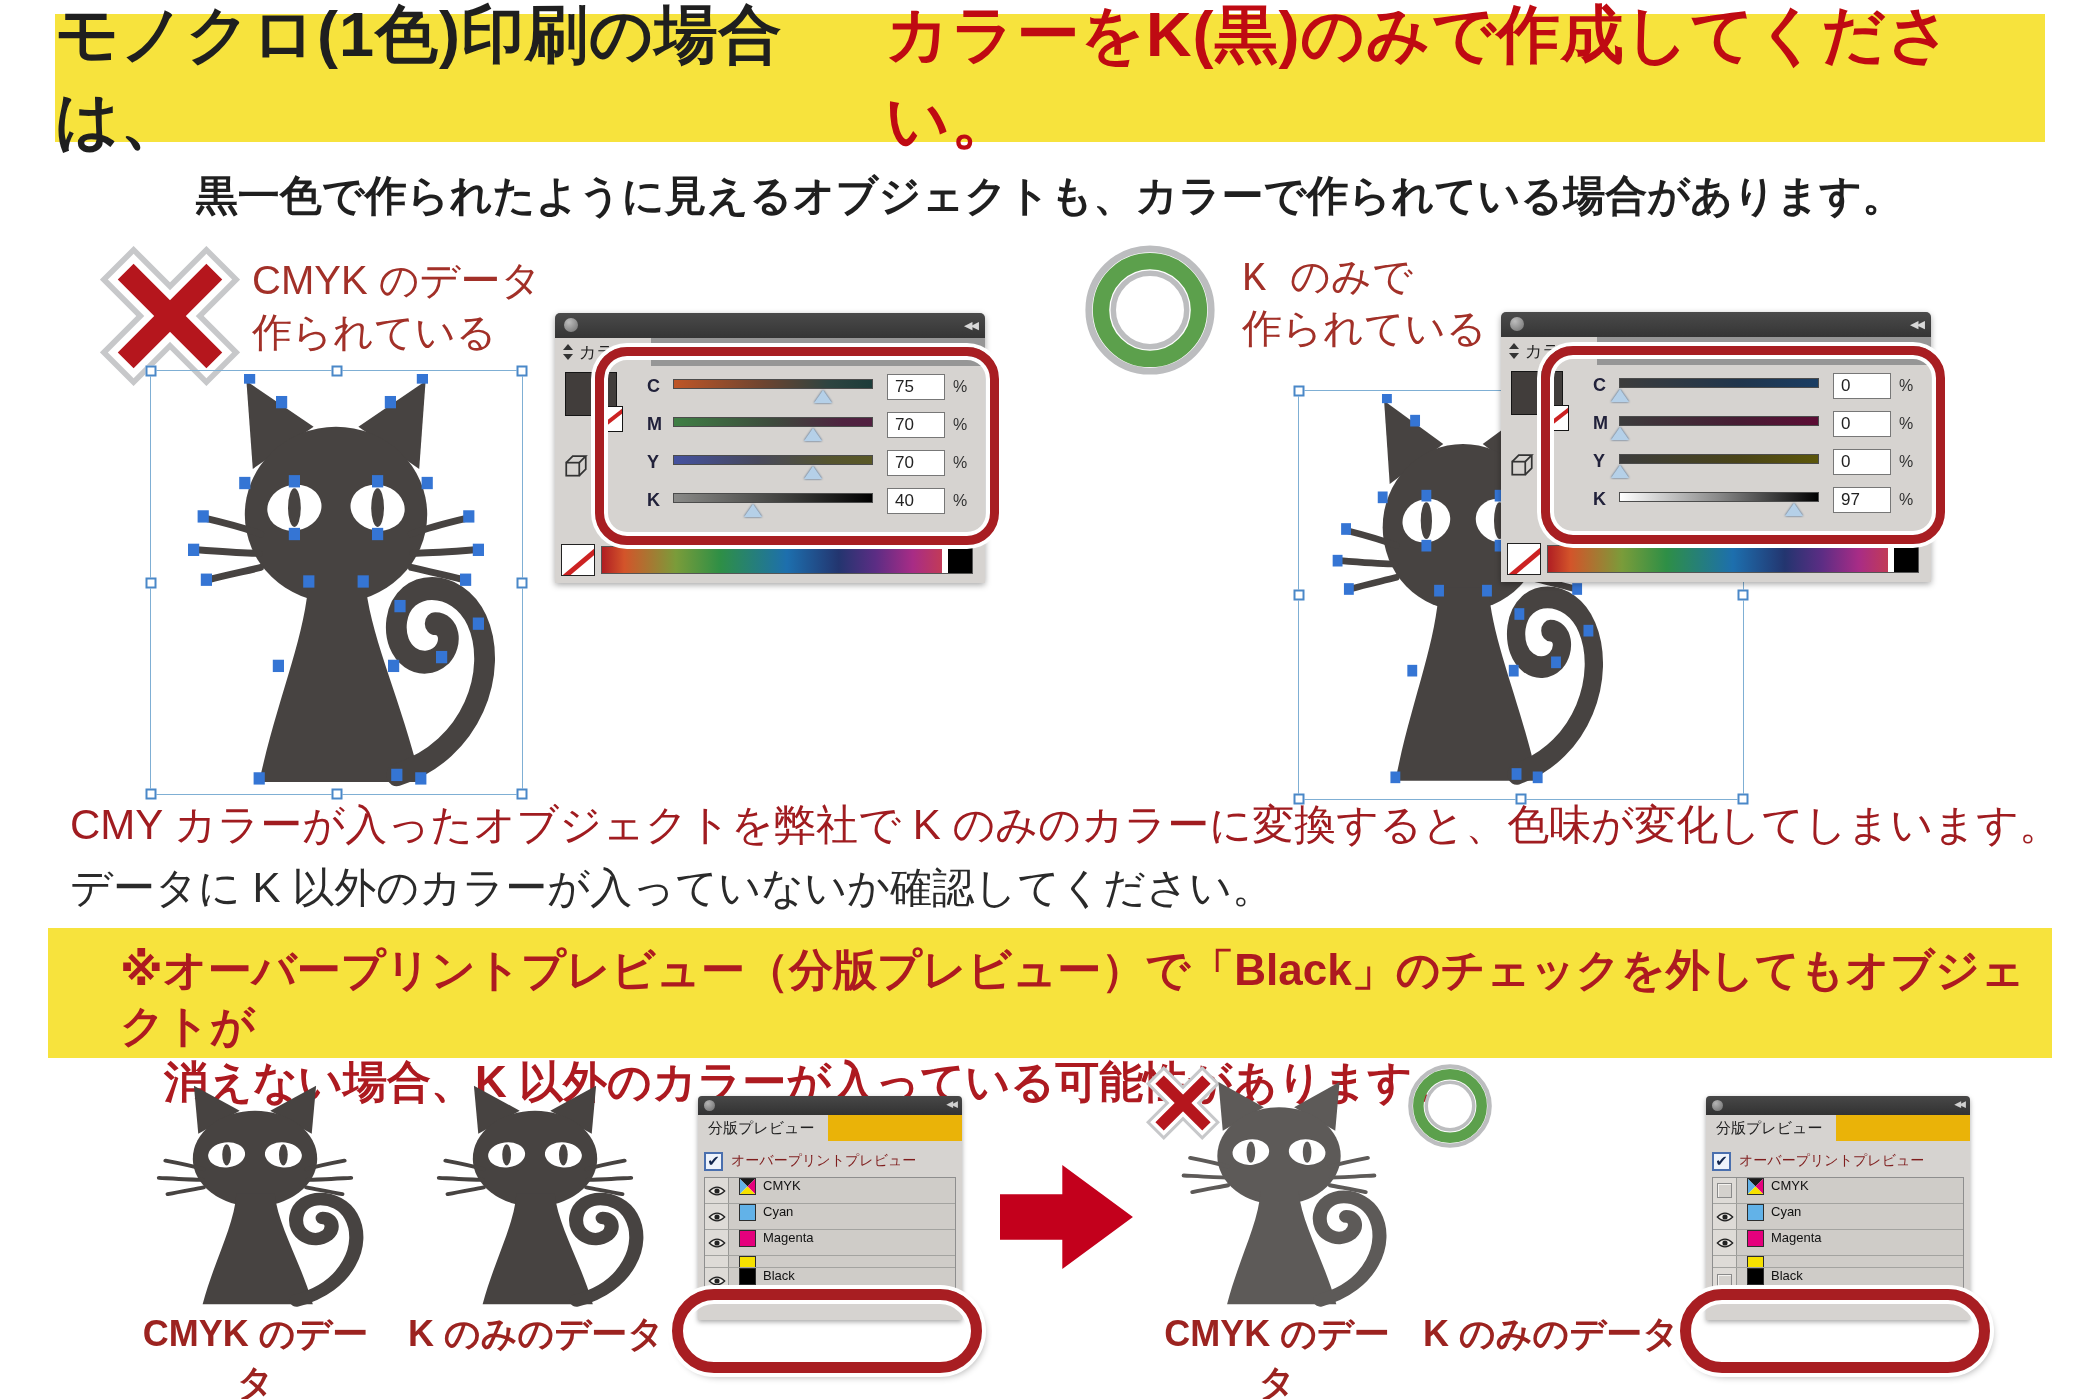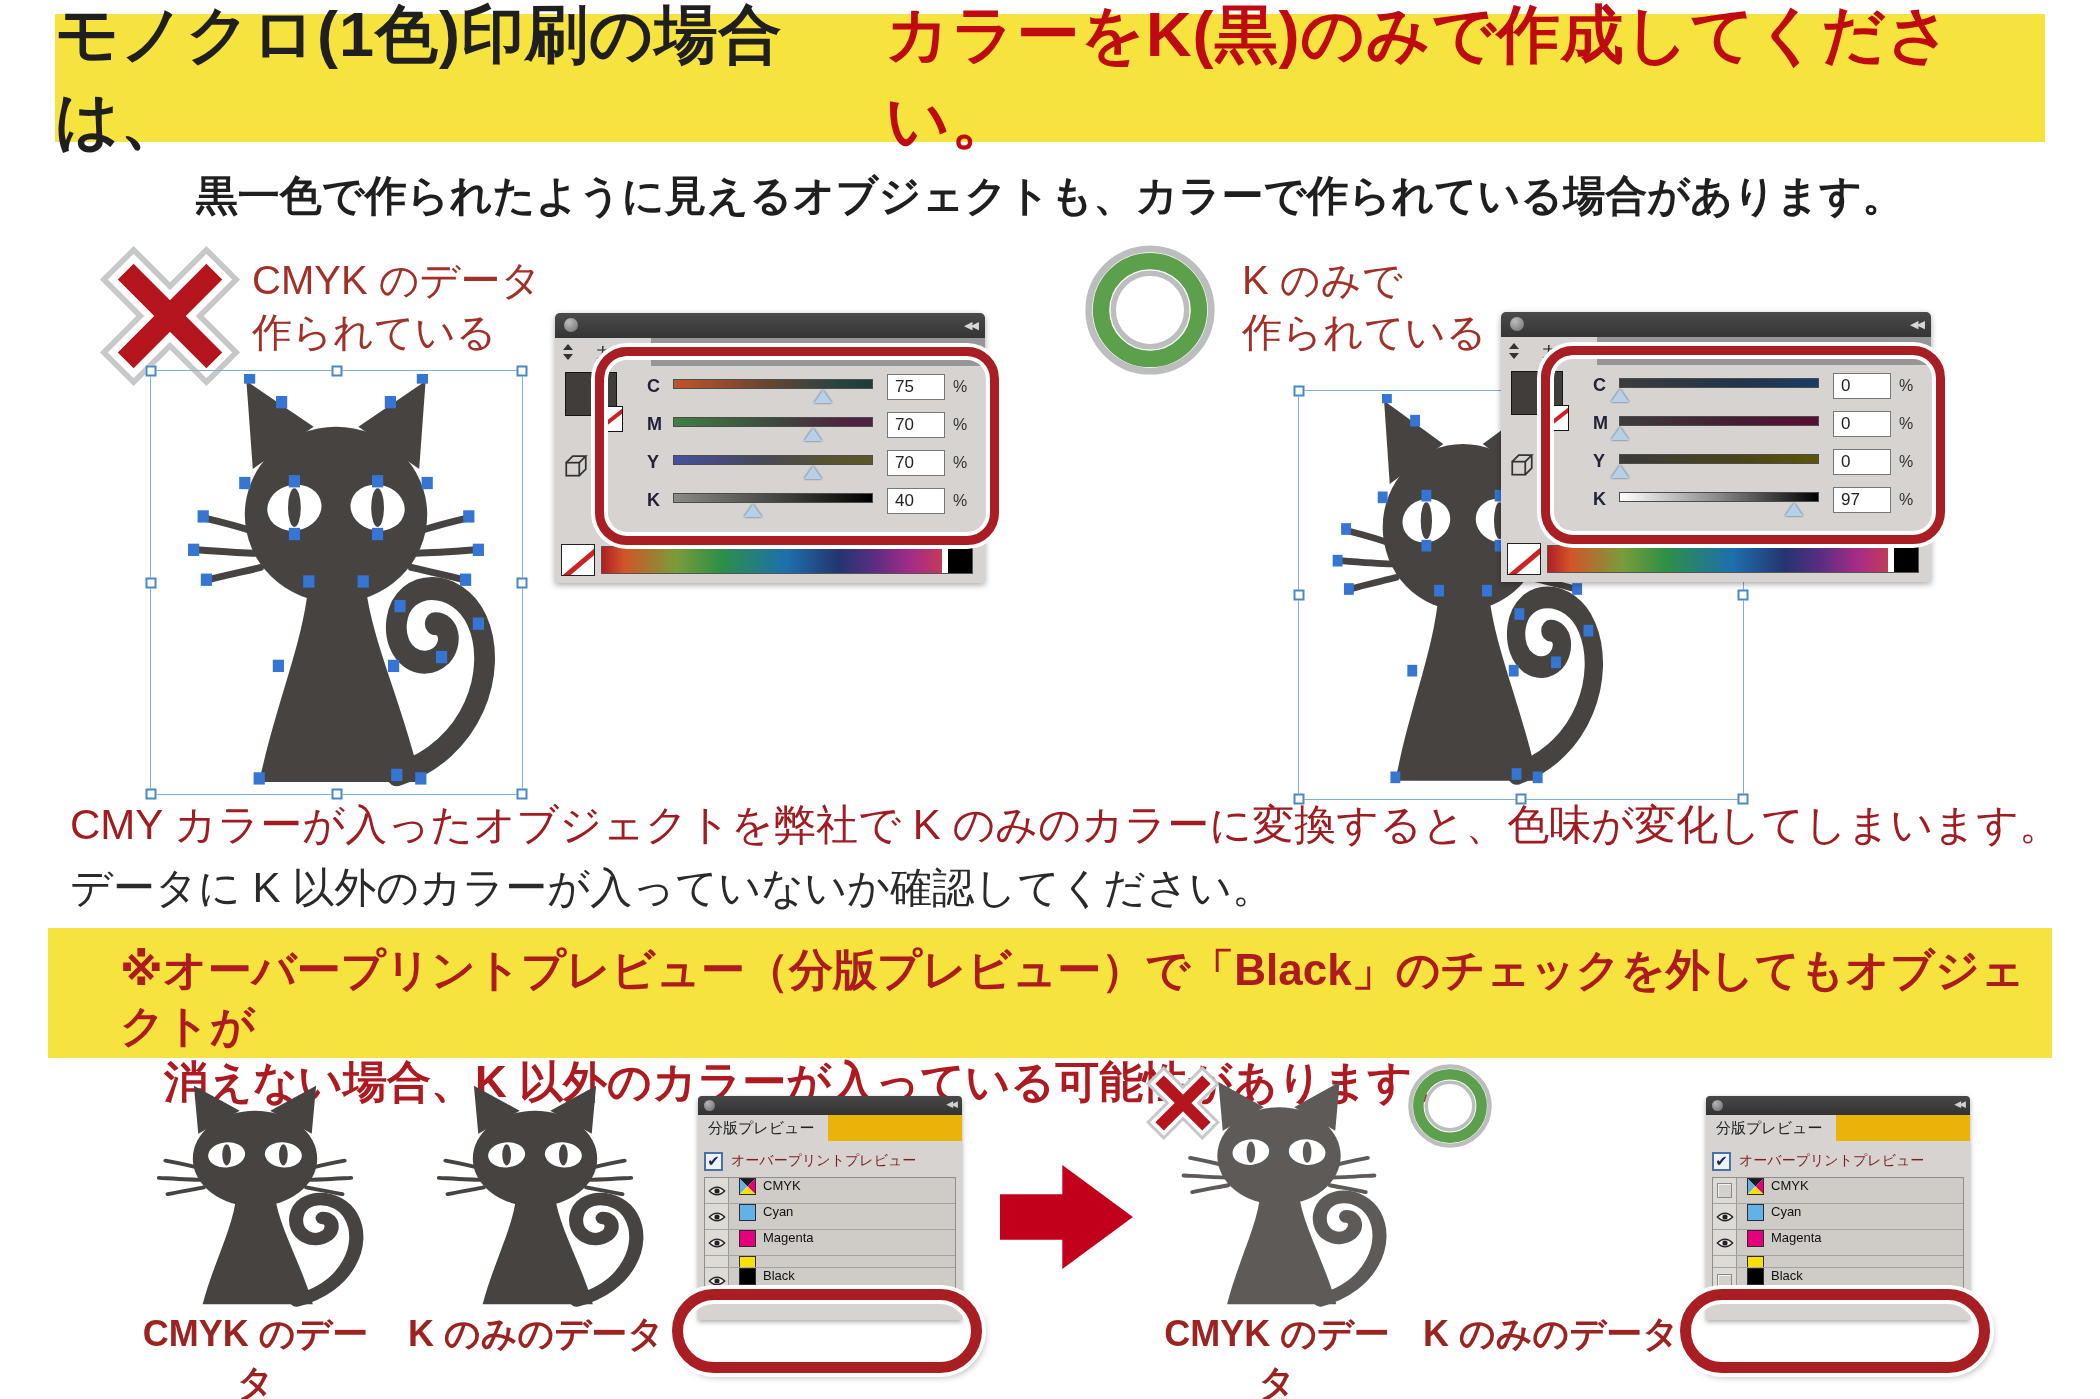--- a/index.html
+++ b/index.html
@@ -10,21 +10,21 @@
   
   .banner1 { position:absolute; left:55px; top:14px; width:1990px; height:128px;
              background:#f7e33d; display:flex; align-items:center; justify-content:center; }
   .banner1 .t-black { color:#1f1f1f; font-size:63px; font-weight:bold; letter-spacing:1px; }
   .banner1 .t-red   { color:#bf0a12; font-size:63px; font-weight:bold; letter-spacing:1px; }
   .subtitle { position:absolute; left:0; top:168px; width:2100px; text-align:center;
               font-size:42px; font-weight:bold; color:#1f1f1f; }
 
   .ex-label { position:absolute; font-size:40px; line-height:52px; color:#a23028; font-weight:500; }
   .lbl-bad  { left:252px; top:254px; }
-  .lbl-good { left:1242px; top:254px; }
+  .lbl-good { left:1242px; top:254px;font-family:Liberation Mono, monospace; }
 
   .note-red   { position:absolute; left:70px; top:797px;  font-size:42px; color:#a01c20; }
   .note-black { position:absolute; left:70px; top:860px;  font-size:42px; color:#2a2a2a; }
 
   .banner2 { position:absolute; left:48px; top:928px; width:2004px; height:130px;
              background:#f7e33d; padding:14px 0 0 72px; }
   .banner2 .wline { font-size:44px; line-height:56px; font-weight:bold; color:#ad1a20; }
   .banner2 .wline2 { padding-left:44px; }
 
   
@@ -63,21 +63,21 @@
             box-shadow:0 2px 6px rgba(0,0,0,.35); border-radius:6px 6px 0 0; background:#d6d3d0; }
   .cp-left  { left:555px;  top:313px; }
   .cp-right { left:1501px; top:312px; }
   .cp-titlebar { position:relative; height:25px; background:linear-gradient(#4a4a4a,#353535);
                  border-radius:5px 5px 0 0; }
   .cp-circle { position:absolute; left:9px; top:5px; width:14px; height:14px; border-radius:50%;
                background:radial-gradient(circle at 35% 30%, #bdbdbd, #6e6e6e); }
   .cp-collapse { position:absolute; right:8px; top:6px; font-size:11px; color:#d8d8d8; letter-spacing:-2px; }
   .cp-tabrow { height:28px; background:#969696; position:relative; }
   .cp-tab { position:absolute; left:0; top:0; width:96px; height:28px; background:#d6d3d0;
-            display:flex; align-items:center; gap:22px; padding-left:8px;
+            display:flex; align-items:center; gap:6px; padding-left:8px;
             font-size:17px; color:#222; }
   .cp-body { position:relative; height:217px; background:#d6d3d0; }
   .cp-fill { position:absolute; left:10px; top:6px; width:52px; height:44px; background:#413d3b;
              border:1px solid #151515; }
   .cp-stroke { position:absolute; left:38px; top:40px; width:30px; height:26px; background:#fff;
                border:1px solid #151515; overflow:hidden; }
   .cp-stroke::after { content:""; position:absolute; left:-4px; top:10px; width:44px; height:4px;
                       background:#cc2222; transform:rotate(-38deg); }
   .cp-cube { position:absolute; left:8px; top:88px; width:26px; height:26px; }
   .srow { position:absolute; left:92px; width:332px; height:36px; display:flex; align-items:flex-start; }

